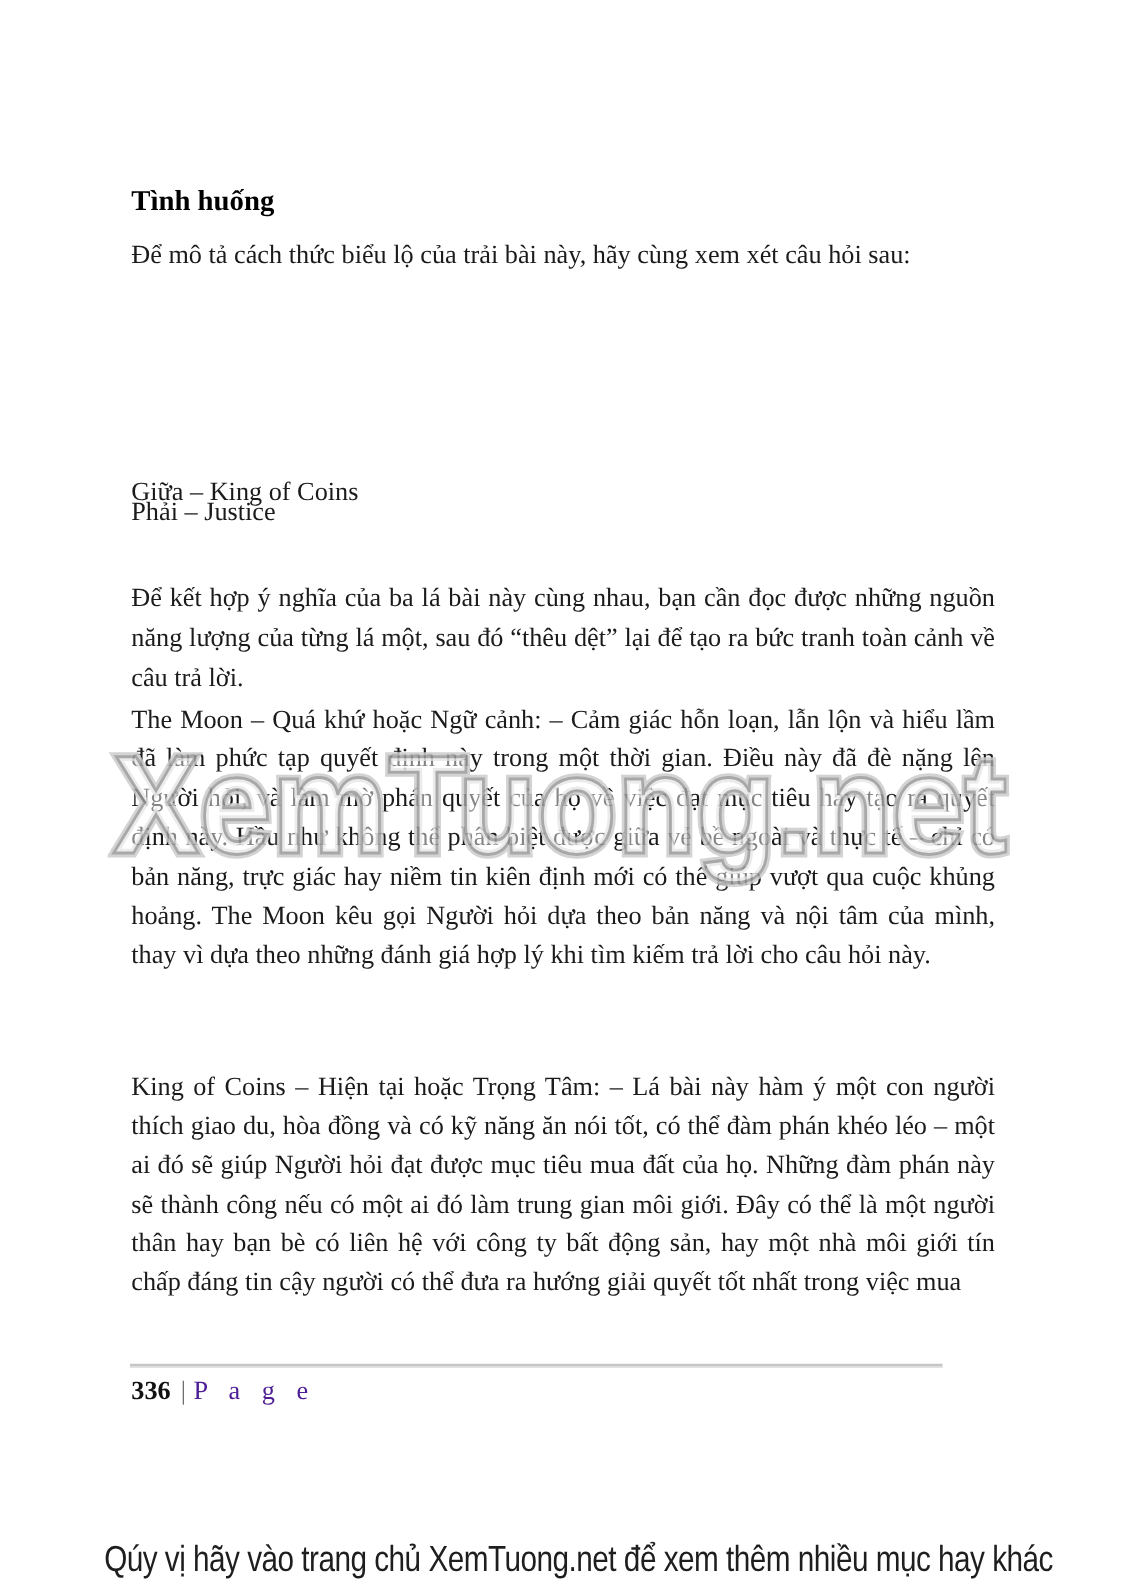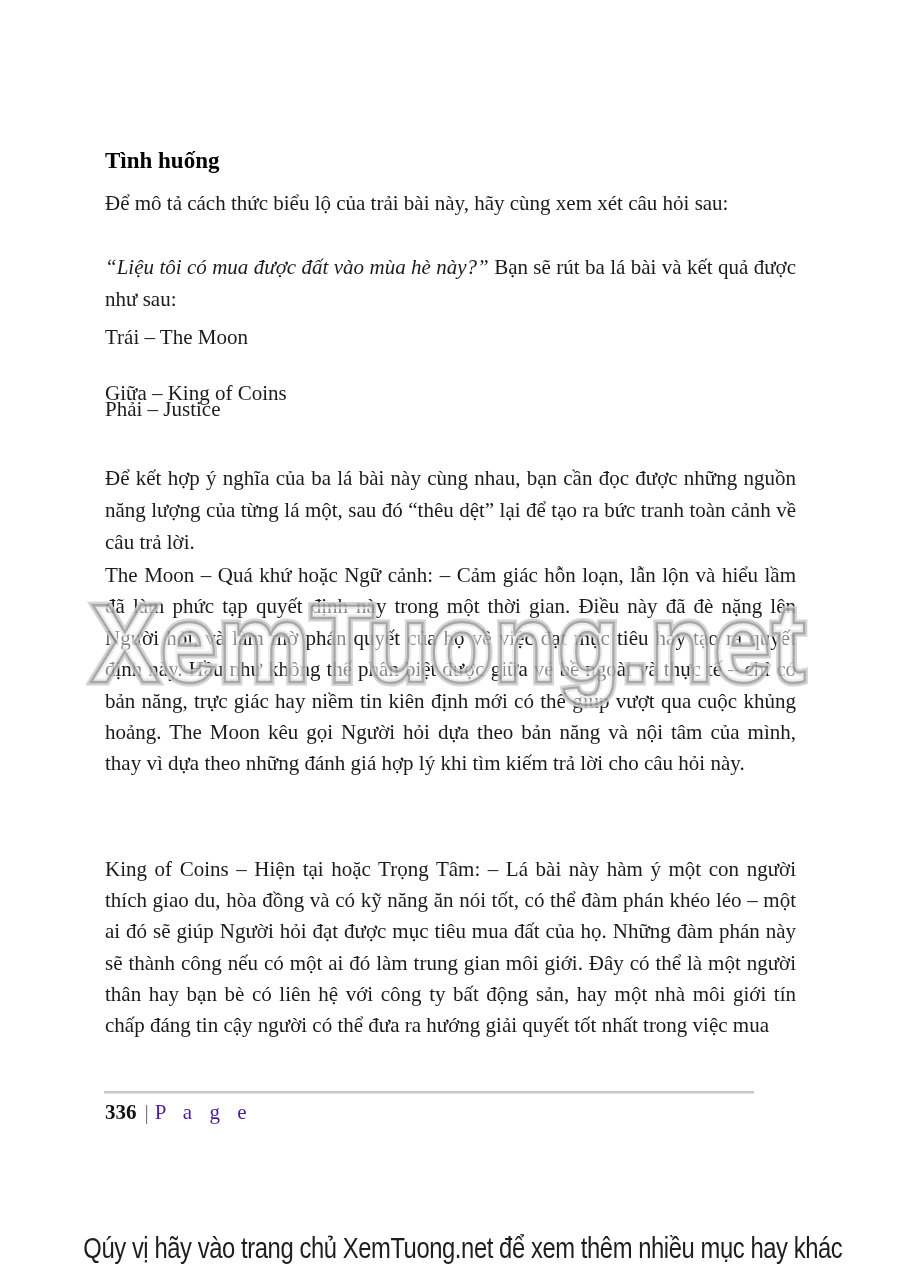--- a/index.html
+++ b/index.html
@@ -80,23 +80,21 @@
 </style>
 </head>
 <body>
 
 <div class="page">
 
   <h2 class="heading">Tình huống</h2>
 
   <p class="blk p1">Để mô tả cách thức biểu lộ của trải bài này, hãy cùng xem xét câu hỏi sau:</p>
 
-  <p class="blk pquote"><span class="quote-italic">“Liệu tôi có mua được đất vào mùa hè này?”</span><span> Bạn sẽ rút ba lá bài và kết quả được như sau:</span></p>
 
-  <p class="blk single card1">Trái – The Moon</p>
   <p class="blk single card2">Giữa – King of Coins</p>
   <p class="blk single card3">Phải – Justice</p>
 
   <p class="blk p2">Để kết hợp ý nghĩa của ba lá bài này cùng nhau, bạn cần đọc được những nguồn năng lượng của từng lá một, sau đó “thêu dệt” lại để tạo ra bức tranh toàn cảnh về câu trả lời.</p>
 
   <p class="blk pmoon"><span class="lead-bold">The Moon – Quá khứ hoặc Ngữ cảnh:</span><span> – Cảm giác hỗn loạn, lẫn lộn và hiểu lầm đã làm phức tạp quyết định này trong một thời gian. Điều này đã đè nặng lên Người hỏi, và làm mờ phán quyết của họ về việc đạt mục tiêu hay tạo ra quyết định này. Hầu như không thể phân biệt được giữa vẻ bề ngoài và thực tế – chỉ có bản năng, trực giác hay niềm tin kiên định mới có thể giúp vượt qua cuộc khủng hoảng. The Moon kêu gọi Người hỏi dựa theo bản năng và nội tâm của mình, thay vì dựa theo những đánh giá hợp lý khi tìm kiếm trả lời cho câu hỏi này.</span></p>
 
   <p class="blk pking"><span class="lead-bold">King of Coins – Hiện tại hoặc Trọng Tâm:</span><span> – Lá bài này hàm ý một con người thích giao du, hòa đồng và có kỹ năng ăn nói tốt, có thể đàm phán khéo léo – một ai đó sẽ giúp Người hỏi đạt được mục tiêu mua đất của họ. Những đàm phán này sẽ thành công nếu có một ai đó làm trung gian môi giới. Đây có thể là một người thân hay bạn bè có liên hệ với công ty bất động sản, hay một nhà môi giới tín chấp đáng tin cậy người có thể đưa ra hướng giải quyết tốt nhất trong việc mua</span></p>
 
   <svg class="watermark" viewBox="0 0 728 140" xmlns="http://www.w3.org/2000/svg">

